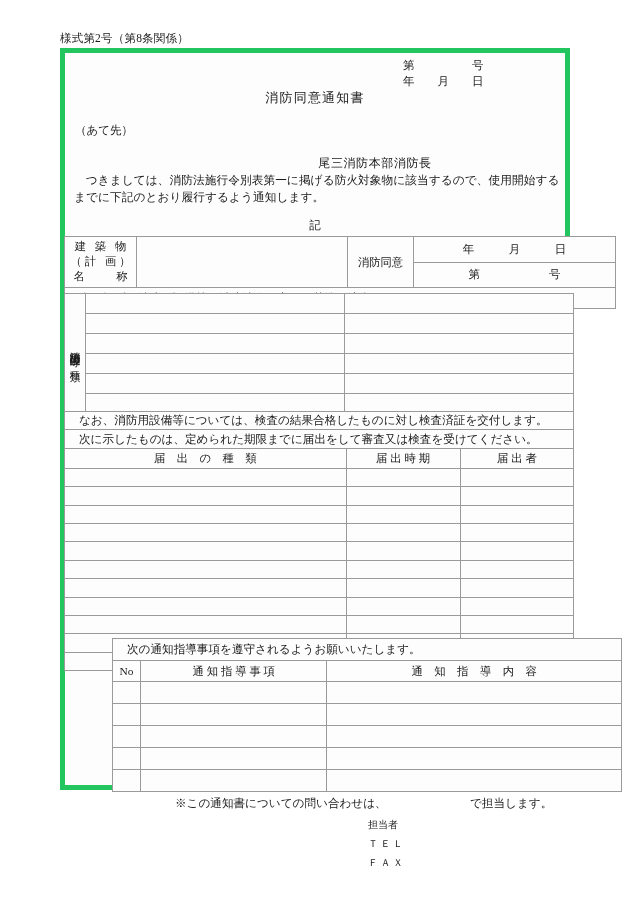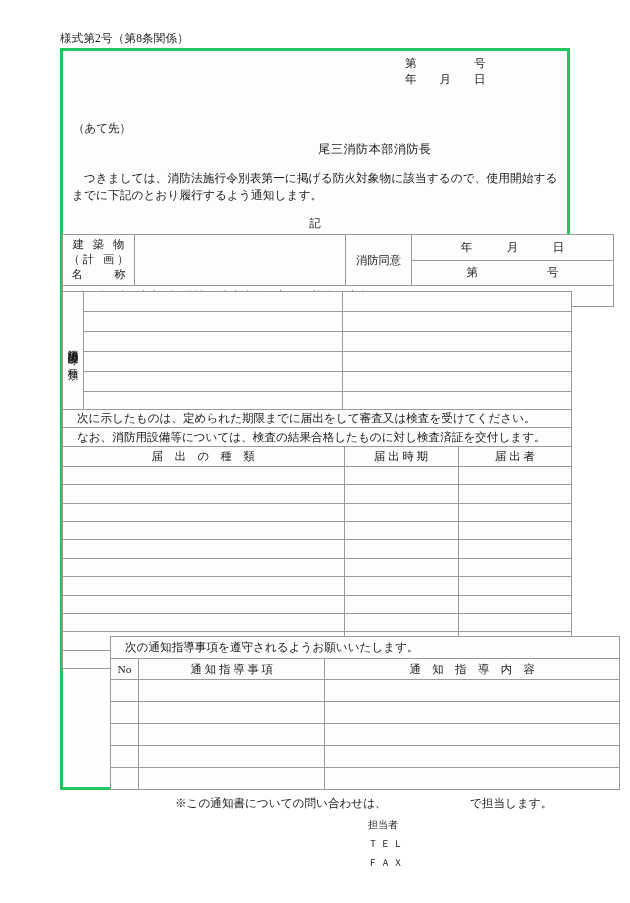--- a/index.html
+++ b/index.html
@@ -34,21 +34,21 @@
     white-space: nowrap;
   }
 
   
   .form-box {
     position: absolute;
     left: 60px;
     top: 48px;
     width: 510px;
     height: 742px;
-    border: 3px solid #22c55e;
+    border: 5px solid #22c55e;
     box-sizing: border-box;
     background: #fdfdfd;
   }
 
   .inner {
     position: relative;
     width: 100%;
     height: 100%;
   }
 
@@ -85,21 +85,21 @@
     position: absolute;
     left: 10px;
     top: 70px;
     font-size: 11.5px;
   }
 
   .issuer {
     position: absolute;
     left: 0;
     right: 0;
-    top: 90px;
+    top: 102px;
     text-align: center;
     font-size: 12px;
     letter-spacing: 0.6px;
     padding-left: 120px;
     box-sizing: border-box;
   }
 
   .para {
     position: absolute;
     left: 9px;
@@ -270,20 +270,21 @@
 <div class="page">
 
   <div class="form-no">様式第2号（第8条関係）</div>
 
   <div class="form-box">
     <div class="inner">
 
       <div class="doc-number">第　　　　　号</div>
       <div class="doc-date">年　　月　　日</div>
 
+      <div class="doc-title">消防同意通知書</div>
 
       <div class="addressee">（あて先）</div>
 
       <div class="issuer">尾三消防本部消防長</div>
 
       <div class="para para-1">
         <p class="indent">つきましては、消防法施行令別表第一に掲げる防火対象物に該当するので、使用開始するまでに下記のとおり履行するよう通知します。</p>
       </div>
 
       <div class="ki">記</div>
@@ -358,24 +359,24 @@
 
       <div class="sec3">
         <table class="grid">
           <colgroup>
               <col class="n-col-1">
               <col class="n-col-2">
               <col class="n-col-3">
             </colgroup>
           <tbody>
             <tr class="note-row">
+              <td colspan="3">なお、消防用設備等については、検査の結果合格したものに対し検査済証を交付します。</td>
+            </tr>
+            <tr class="note-row">
               <td colspan="3">次に示したものは、定められた期限までに届出をして審査又は検査を受けてください。</td>
-            </tr>
-            <tr class="note-row">
-              <td colspan="3">なお、消防用設備等については、検査の結果合格したものに対し検査済証を交付します。</td>
             </tr>
             <tr class="hdr">
               <td>届　出　の　種　類</td>
               <td>届 出 時 期</td>
               <td>届 出 者</td>
             </tr>
             <tr>
                 <td></td>
                 <td></td>
                 <td></td>

